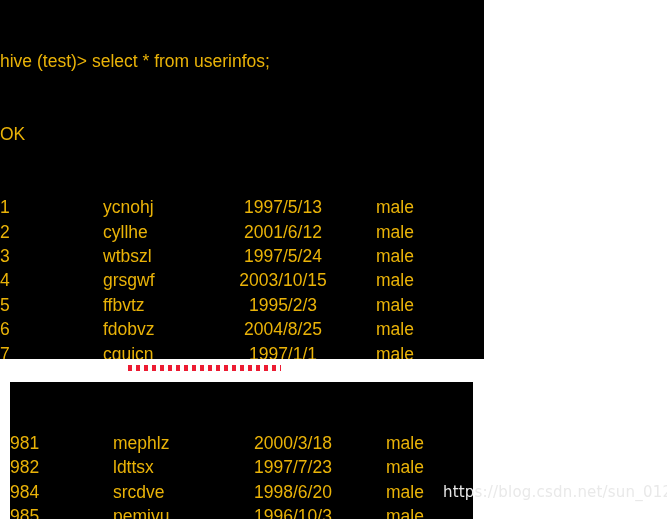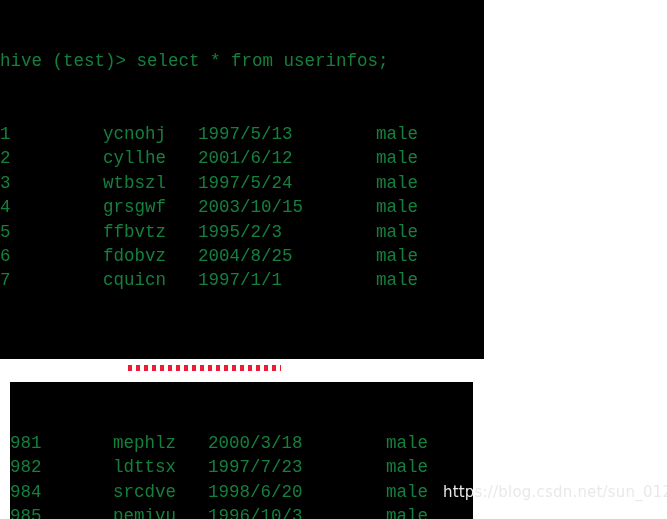--- a/index.html
+++ b/index.html
@@ -12,22 +12,22 @@
     height: 519px;
     position: relative;
     overflow: hidden;
     font-family: "DejaVu Sans Mono", "Liberation Mono", monospace;
   }
 
   
   .term {
     position: absolute;
     background: #000000;
-    color: #15803d;
-    font-family: Liberation Mono, monospace;
+    color: #eab308;
+    font-family: Liberation Sans, sans-serif;
     font-size: 17.5px;
     line-height: 24.4px;
     letter-spacing: 0px;
     white-space: pre;
     overflow: hidden;
   }
 
   #terminal-top {
     left: 0px;
     top: 0px;
@@ -48,21 +48,21 @@
   }
 
   
   .row {
     display: block;
     height: 24.4px;
     white-space: pre;
   }
   .c-id   { display: inline-block; width: 95px;  }
   .c-name { display: inline-block; width: 95px; margin-left: 8px;  }
-  .c-date { display: inline-block; width: 170px; }
+  .c-date { display: inline-block; width: 170px; text-align: center; }
   .c-sex  { display: inline-block; margin-left: 8px; }
 
   .prompt-line { white-space: pre; }
 
   
   #ellipsis-separator {
     position: absolute;
     left: 128px;
     top: 365px;
     width: 153px;
@@ -85,20 +85,21 @@
     white-space: nowrap;
     letter-spacing: 0.2px;
     user-select: none;
   }
 </style>
 </head>
 <body>
 
 <div class="term" id="terminal-top">
   <div class="term-line prompt-line">hive (test)&gt; select * from userinfos;</div>
+  <div class="term-line">OK</div>
   <div><div class="row"><span class="c-id">1</span><span class="c-name">ycnohj</span><span class="c-date">1997/5/13</span><span class="c-sex">male</span></div><div class="row"><span class="c-id">2</span><span class="c-name">cyllhe</span><span class="c-date">2001/6/12</span><span class="c-sex">male</span></div><div class="row"><span class="c-id">3</span><span class="c-name">wtbszl</span><span class="c-date">1997/5/24</span><span class="c-sex">male</span></div><div class="row"><span class="c-id">4</span><span class="c-name">grsgwf</span><span class="c-date">2003/10/15</span><span class="c-sex">male</span></div><div class="row"><span class="c-id">5</span><span class="c-name">ffbvtz</span><span class="c-date">1995/2/3</span><span class="c-sex">male</span></div><div class="row"><span class="c-id">6</span><span class="c-name">fdobvz</span><span class="c-date">2004/8/25</span><span class="c-sex">male</span></div><div class="row"><span class="c-id">7</span><span class="c-name">cquicn</span><span class="c-date">1997/1/1</span><span class="c-sex">male</span></div></div>
 </div>
 
 <div id="ellipsis-separator"></div>
 
 <div class="term" id="terminal-bottom">
   <div><div class="row"><span class="c-id">981</span><span class="c-name">mephlz</span><span class="c-date">2000/3/18</span><span class="c-sex">male</span></div><div class="row"><span class="c-id">982</span><span class="c-name">ldttsx</span><span class="c-date">1997/7/23</span><span class="c-sex">male</span></div><div class="row"><span class="c-id">984</span><span class="c-name">srcdve</span><span class="c-date">1998/6/20</span><span class="c-sex">male</span></div><div class="row"><span class="c-id">985</span><span class="c-name">pemivu</span><span class="c-date">1996/10/3</span><span class="c-sex">male</span></div></div>
 </div>
 
 <div id="watermark">https://blog.csdn.net/sun_0128</div>

